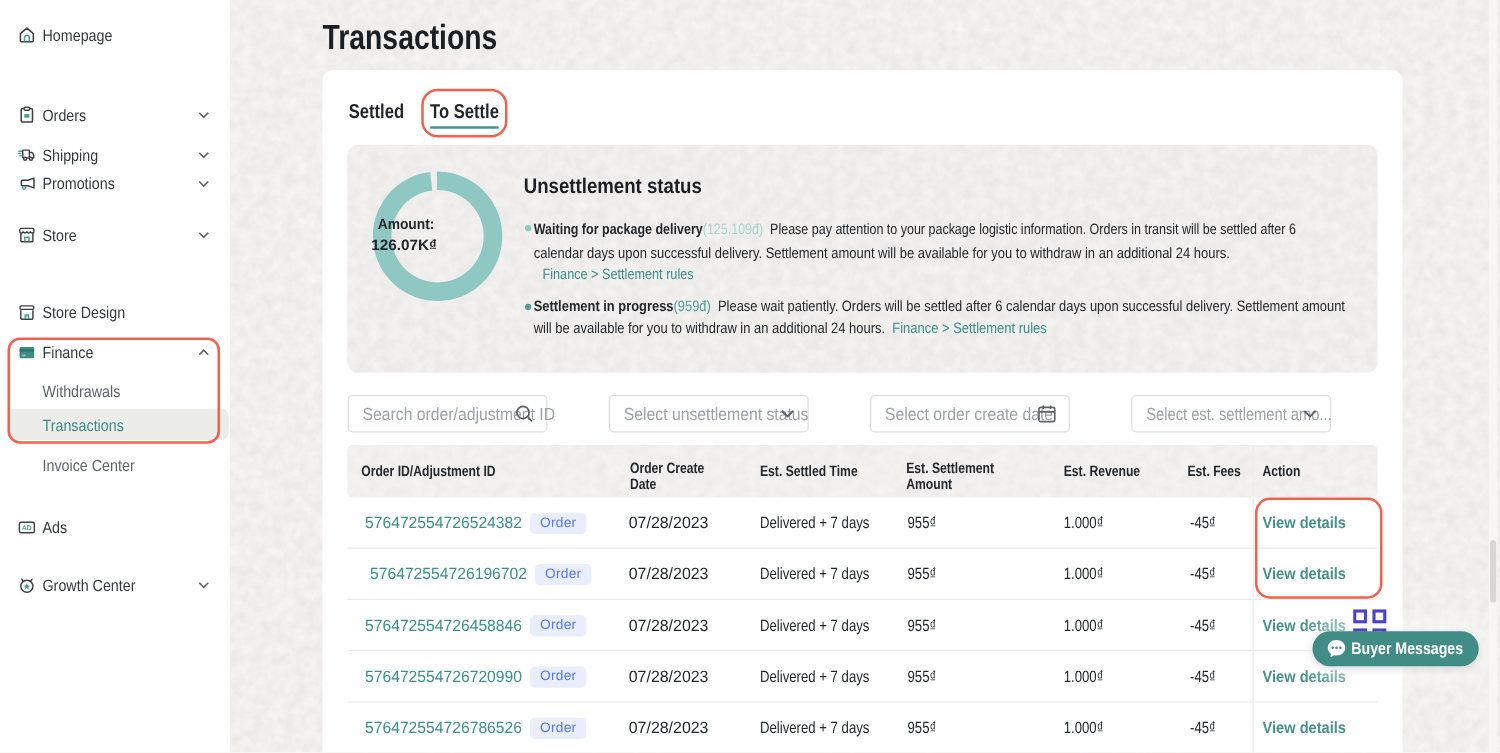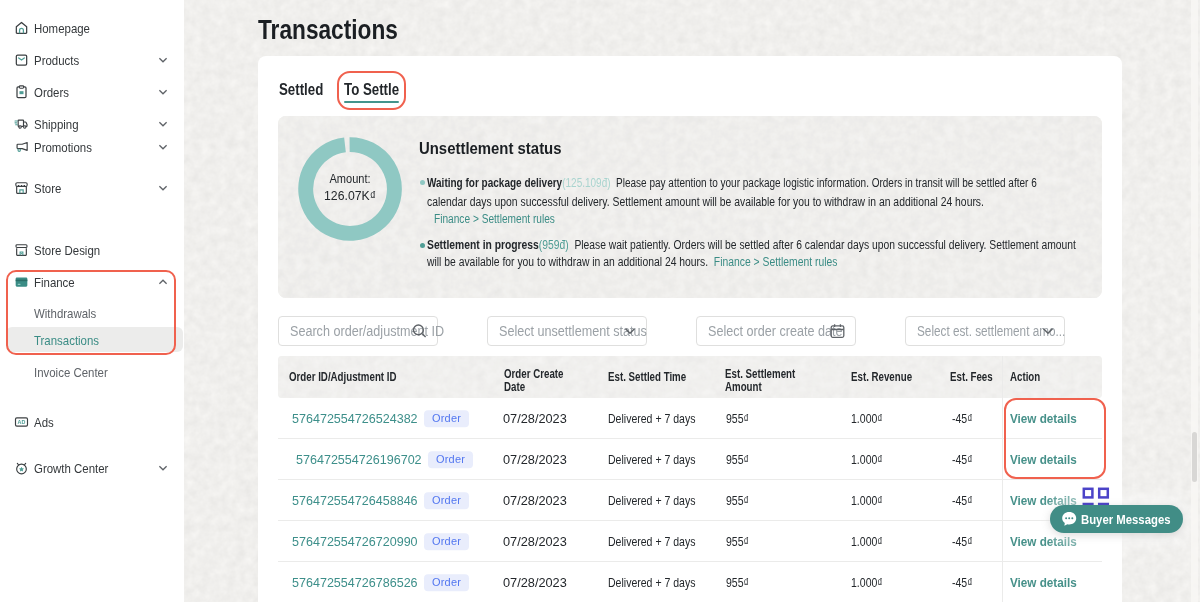--- a/index.html
+++ b/index.html
@@ -25,21 +25,21 @@
 
 
 .tab { position:absolute; top:25px; font-size:16px; font-weight:bold; color:#23272b; transform-origin:0 0; transform:scaleX(0.83); white-space:nowrap; }
 #tab1 { left:20.5px; }
 #tab2 { left:86px; }
 #tabline { position:absolute; left:86px; top:44.5px; width:55px; height:2.5px; background:#43948c; border-radius:2px; }
 
 
 #panel { position:absolute; left:20px; top:60px; width:824px; height:182px; background:#ececea; border-radius:8px; }
 #donut { position:absolute; left:20px; top:21px; width:104px; height:104px; }
-#donut-label { position:absolute; left:20px; top:54.8px; width:104px; text-align:center; font-weight:normal; font-size:12px; color:#23272b; line-height:17.5px; }
+#donut-label { position:absolute; left:20px; top:54.8px; width:104px; text-align:left; font-weight:bold; font-size:12px; color:#23272b; line-height:17.5px; }
 #donut-label span { display:block; }
 #pn-h { position:absolute; left:140.5px; top:23px; font-size:17px; font-weight:bold; color:#1b1f23; transform:scaleX(0.877); transform-origin:0 0; }
 .blt { position:absolute; width:5.5px; height:5.5px; border-radius:50%; }
 .ln { position:absolute; left:148.5px; font-size:12px; color:#23272b; white-space:nowrap; line-height:20px; transform:scaleX(0.845); transform-origin:0 50%; }
 .tl-light { color:#a9d4cf; }
 .tl-mid { color:#4f9d95; }
 .tlink { color:#3a8c85; }
 b.bb { font-weight:bold; }
 
 
@@ -212,30 +212,20 @@
 
 <div id="sidebar">
   <div id="trans-bg"></div>
   <div class="mi" style="top:11.5px;">
     <svg class="ic" viewBox="0 0 18 18" fill="none">
         <path d="M2.8 7.6 L9 2.4 L15.2 7.6 V14.6 A0.8 0.8 0 0 1 14.4 15.4 H3.6 A0.8 0.8 0 0 1 2.8 14.6 Z" stroke="#3c4043" stroke-width="1.5" stroke-linejoin="round"></path>
         <path d="M6.7 15.2 V11.6 A2.3 2.3 0 0 1 11.3 11.6 V15.2" stroke="#4f9d95" stroke-width="1.5"></path>
       </svg>
     <span class="lb">Homepage</span>
   </div>
-  <div class="mi" style="top:43.5px;">
-    <svg class="ic" viewBox="0 0 18 18" fill="none">
-        <rect x="2.8" y="3" width="12.4" height="12" rx="1.6" stroke="#3c4043" stroke-width="1.5"></rect>
-        <path d="M5.6 6.5 L9 9 L12.4 6.5" stroke="#4f9d95" stroke-width="1.5" stroke-linejoin="round" stroke-linecap="round"></path>
-      </svg>
-    <span class="lb">Products</span>
-    <svg class="ch" viewBox="0 0 10 10" fill="none" stroke="#5f6368" stroke-width="1.3">
-        <path d="M1.4 3.2 L5 6.8 L8.6 3.2"></path>
-      </svg>
-  </div>
   <div class="mi" style="top:75.5px;">
     <svg class="ic" viewBox="0 0 18 18" fill="none">
         <rect x="3.6" y="2.8" width="10.8" height="13" rx="1.4" stroke="#3c4043" stroke-width="1.5"></rect>
         <rect x="6.4" y="1.6" width="5.2" height="2.8" rx="1" fill="#ffffff" stroke="#3c4043" stroke-width="1.3"></rect>
         <rect x="6.6" y="8" width="4.8" height="3.6" fill="#4f9d95"></rect>
       </svg>
     <span class="lb">Orders</span>
     <svg class="ch" viewBox="0 0 10 10" fill="none" stroke="#5f6368" stroke-width="1.3">
         <path d="M1.4 3.2 L5 6.8 L8.6 3.2"></path>
       </svg>

